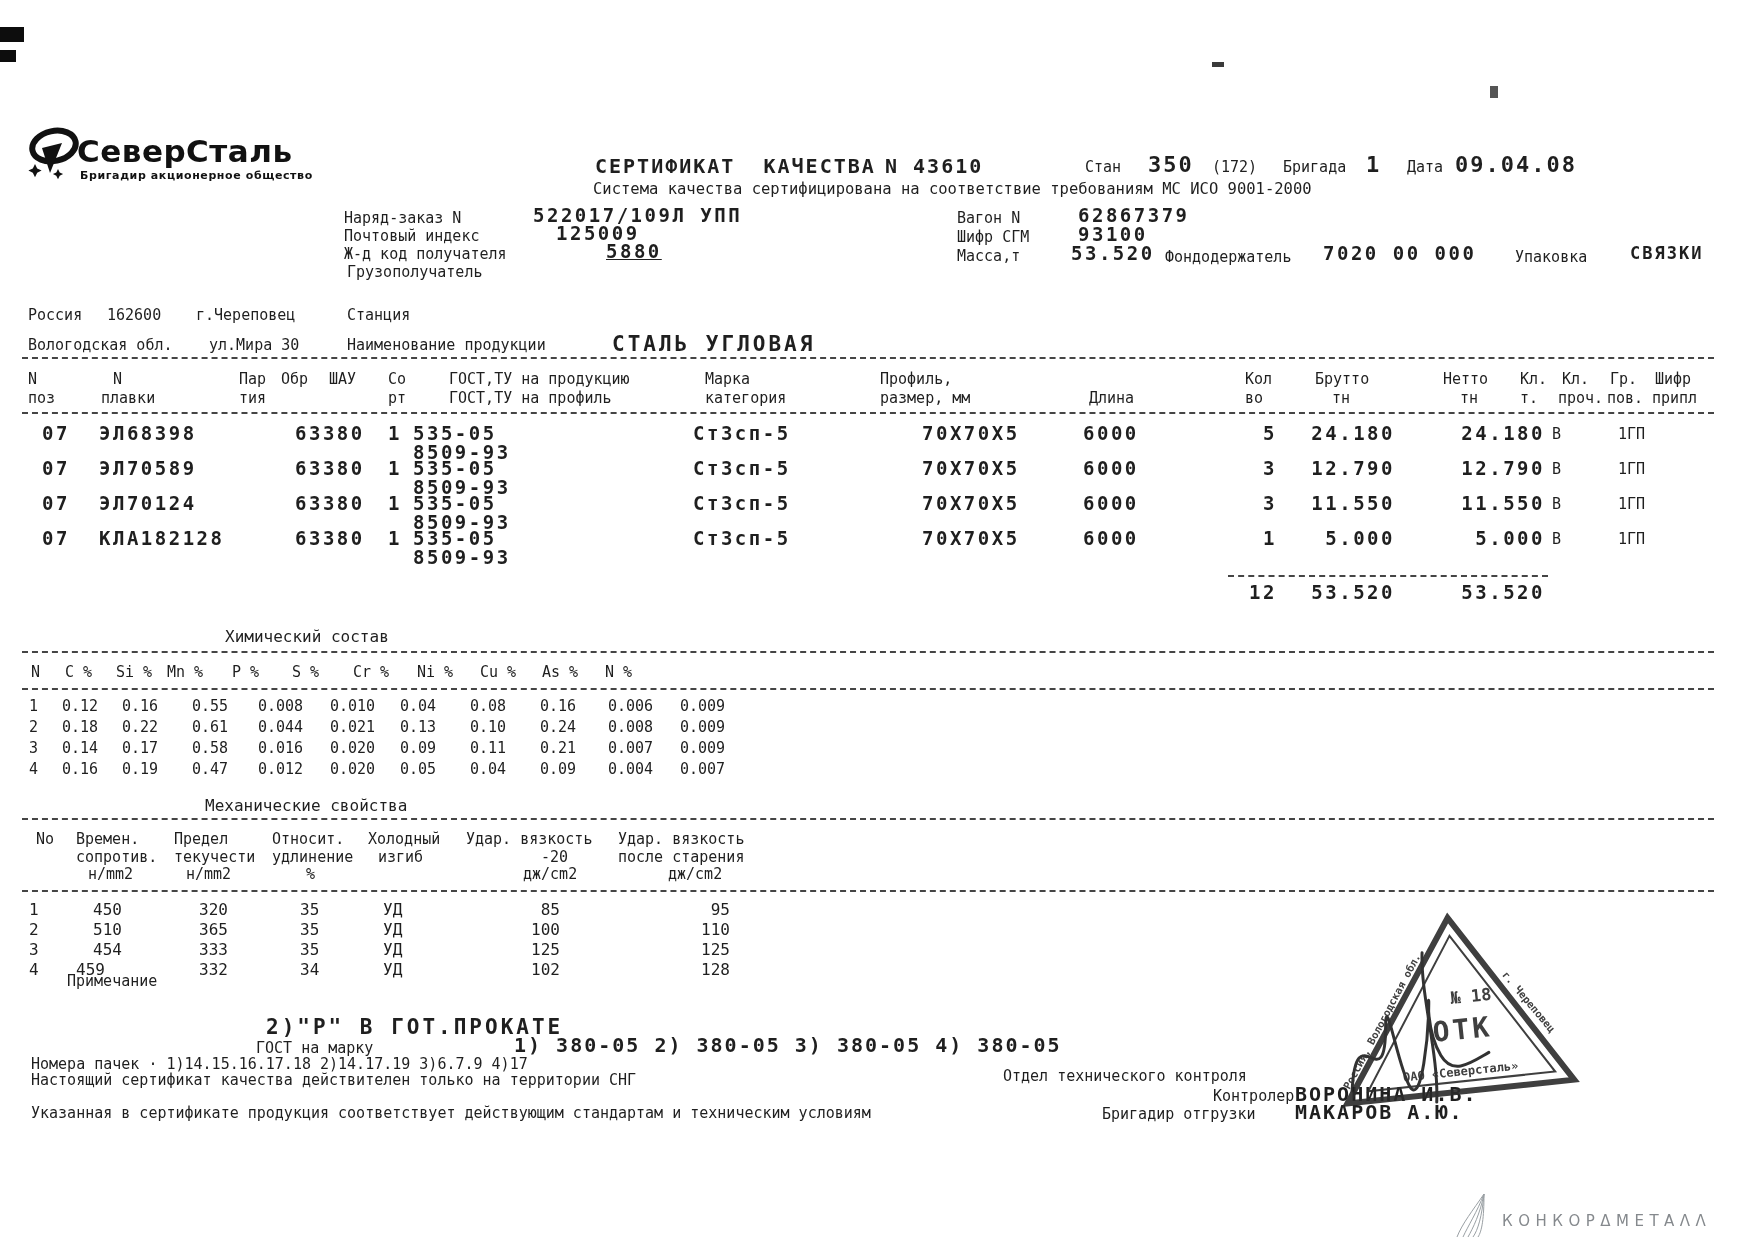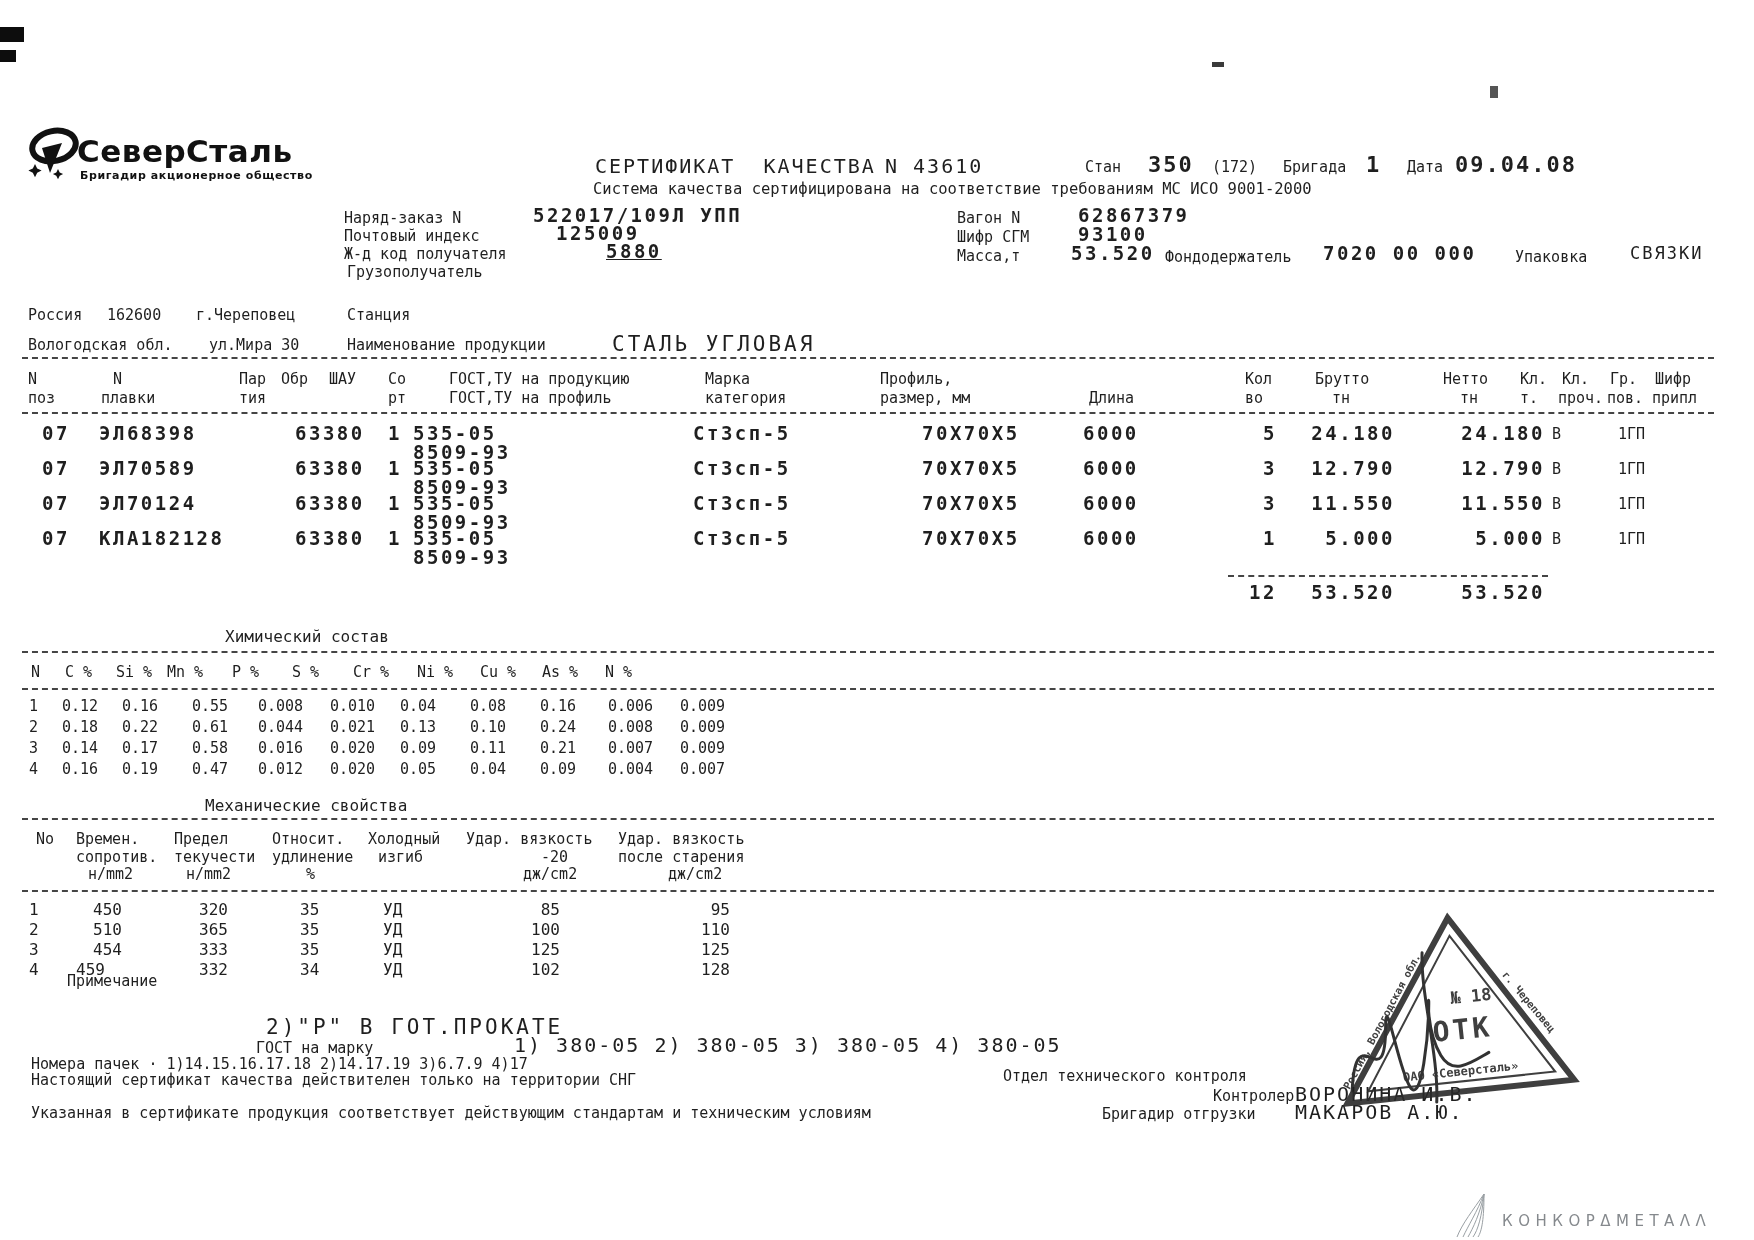--- a/index.html
+++ b/index.html
@@ -1,19 +1,19 @@
 <!DOCTYPE html>
 <html><head>
 <meta charset="utf-8">
 <style>
   html,body{margin:0;padding:0;background:#e8e8e8;}
   .page{position:relative;width:1754px;height:1240px;background:#ffffff;overflow:hidden;
         font-family:"DejaVu Sans Mono",monospace;color:#1f1f1f;}
   .t{position:absolute;white-space:pre;font-size:15px;line-height:1.05;color:#1f1f1f;}
-  .b{font-weight:normal;text-align:center;}
+  .b{font-weight:bold;text-align:center;}
   .lg{font-size:19px;font-weight:bold;letter-spacing:2.5px;}
   .xl{font-size:22px;font-weight:bold;letter-spacing:2px;}
   .ra{text-align:right;}
   .dash{position:absolute;height:0;border-top:2px dashed #454545;}
   .row{position:absolute;left:0;width:100%;height:42px;}
   .row .t{top:0;}
   .artifact{position:absolute;background:#0d0d0d;}
   .logo-brand{position:absolute;font-family:"DejaVu Sans",sans-serif;font-weight:bold;font-size:31px;letter-spacing:0.5px;color:#111;}
   .logo-tag{position:absolute;font-family:"DejaVu Sans",sans-serif;font-weight:bold;font-size:11px;letter-spacing:0.6px;color:#111;}
   .wm{position:absolute;font-family:"DejaVu Sans",sans-serif;font-size:15px;letter-spacing:5.5px;color:#85898d;}

